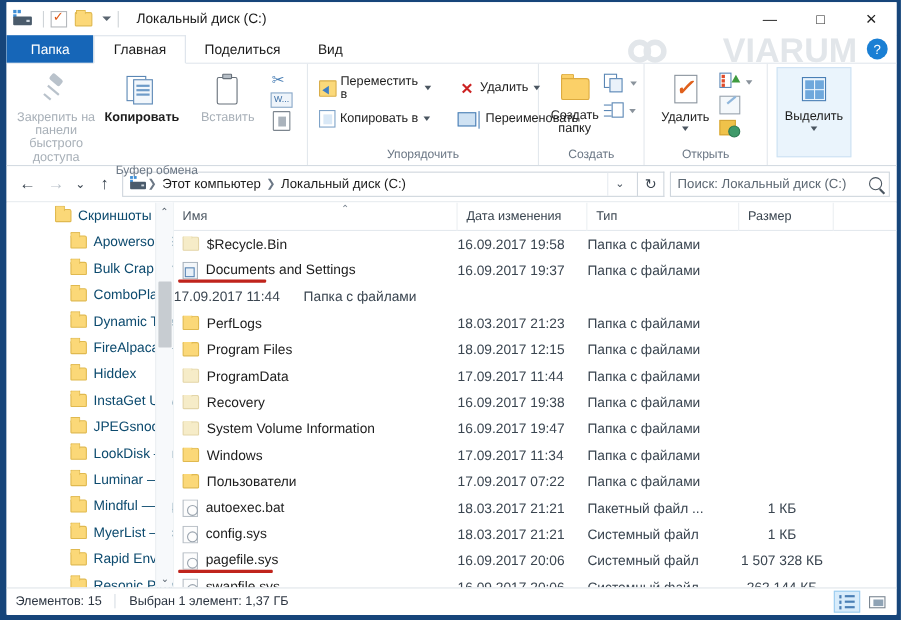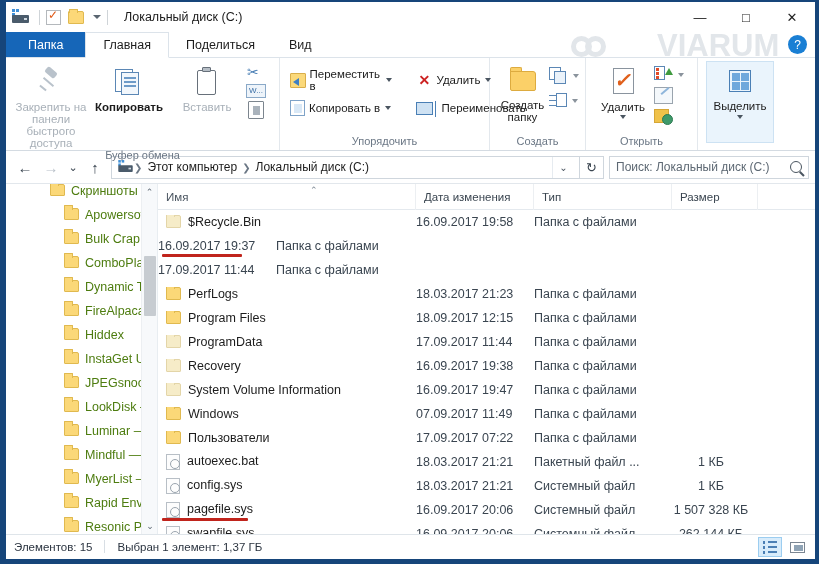--- a/index.html
+++ b/index.html
@@ -143,21 +143,21 @@
   .addr-caret{width:22px;display:flex;align-items:center;justify-content:center;color:#4a5560;font-size:10px;border-left:1px solid #e6ebf0;height:21px;}
   .refresh{width:24px;height:23px;display:flex;align-items:center;justify-content:center;
            font-size:13px;color:#3a4550;border:1px solid #cfd6dd;border-left:none;}
   .searchfield{width:200px;height:23px;border:1px solid #cfd6dd;background:#fff;display:flex;
                align-items:center;padding:0 6px;margin-left:5px;font-size:12px;color:#5d6873;justify-content:space-between;}
   .mag{width:12px;height:12px;border:1.6px solid #4a5560;border-radius:50%;position:relative;display:inline-block;}
   .mag:after{content:"";position:absolute;right:-4px;bottom:-3px;width:6px;height:1.6px;background:#4a5560;transform:rotate(45deg);}
   
   .content{ display:flex; height:351px; border-top:1px solid #e2e7ec; }
   .navpane{ width:152px; position:relative; background:#fff; overflow:hidden; border-right:1px solid #e8edf1;}
-  .tree-item{height:24px;display:flex;font-size:12.5px;color:#4d7c0f;white-space:nowrap;}
+  .tree-item{height:24px;display:flex;align-items:center;font-size:12.5px;color:#0c4a6e;white-space:nowrap;}
   .tree-item .fi{width:15px;height:12px;background:#fbd878;border:1px solid #e0b94f;margin-right:6px;flex:none;border-radius:1px 2px 1px 1px;position:relative;}
   .tree-item .fi:before{content:"";position:absolute;left:-1px;top:-4px;width:7px;height:4px;background:#fbd878;border:1px solid #e0b94f;border-bottom:none;border-radius:1px 1px 0 0;}
   .sb{position:absolute;right:0;top:0;width:16px;height:100%;background:#f7f9fb;border-left:1px solid #eceff2;}
   .sb .up,.sb .dn{height:16px;display:flex;align-items:center;justify-content:center;font-size:9px;color:#5a6570;}
   .sb .dn{position:absolute;bottom:0;width:16px;}
   .sb .thumb{position:absolute;left:2px;width:12px;background:#c7ccd1;border-radius:1px;}
   .filepane{flex:1; background:#fff; position:relative; overflow:hidden;}
   .colheader{height:26px;display:flex;align-items:center;border-bottom:1px solid #e4e9ee;
              font-size:11.5px;color:#4a5560;position:relative;}
   .colheader .ch{height:26px;display:flex;align-items:center;padding-left:8px;border-right:1px solid #eceff2;}
@@ -493,20 +493,24 @@
           <div class="row">
             <div class="c-name">
               <span class="ficon folder dim"></span>
               <span>$Recycle.Bin</span>
             </div>
             <div class="c-date">16.09.2017 19:58</div>
             <div class="c-type">Папка с файлами</div>
             <div class="c-size"></div>
           </div>
           <div class="row">
+            <div class="c-name">
+              <span class="ficon shortcut"></span>
+              <span>Documents and Settings</span>
+            </div>
             <div class="c-date">16.09.2017 19:37</div>
             <div class="c-type">Папка с файлами</div>
             <div class="c-size"></div>
           </div>
           <div class="row">
             <div class="c-date">17.09.2017 11:44</div>
             <div class="c-type">Папка с файлами</div>
             <div class="c-size"></div>
           </div>
           <div class="underline" style="left: 4px; width: 80px; top: 70px; background: rgb(192, 36, 28);"></div>
@@ -553,21 +557,21 @@
             </div>
             <div class="c-date">16.09.2017 19:47</div>
             <div class="c-type">Папка с файлами</div>
             <div class="c-size"></div>
           </div>
           <div class="row">
             <div class="c-name">
               <span class="ficon folder"></span>
               <span>Windows</span>
             </div>
-            <div class="c-date">07.09.2017 11:49</div>
+            <div class="c-date">17.09.2017 11:34</div>
             <div class="c-type">Папка с файлами</div>
             <div class="c-size"></div>
           </div>
           <div class="row">
             <div class="c-name">
               <span class="ficon folder"></span>
               <span>Пользователи</span>
             </div>
             <div class="c-date">17.09.2017 07:22</div>
             <div class="c-type">Папка с файлами</div>

